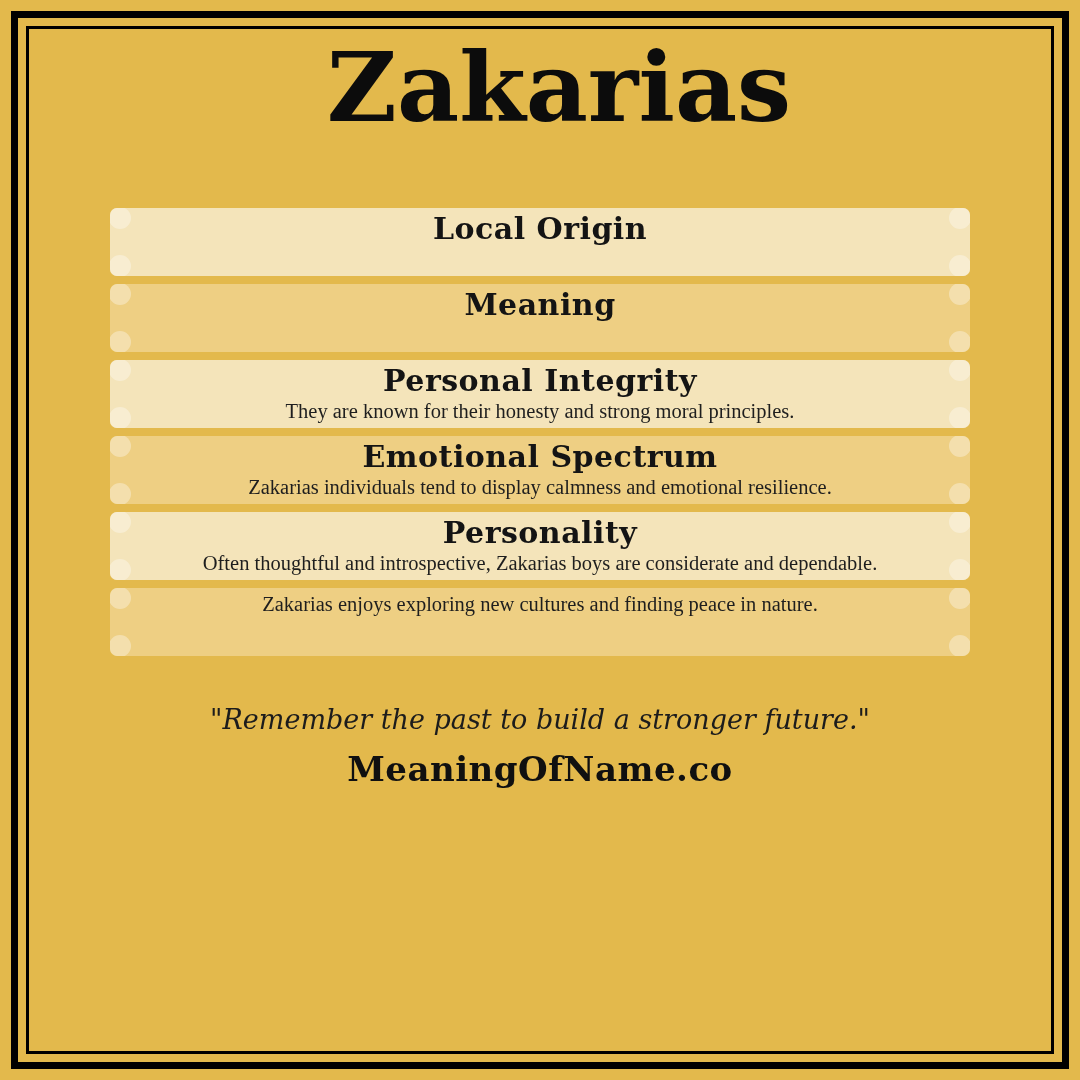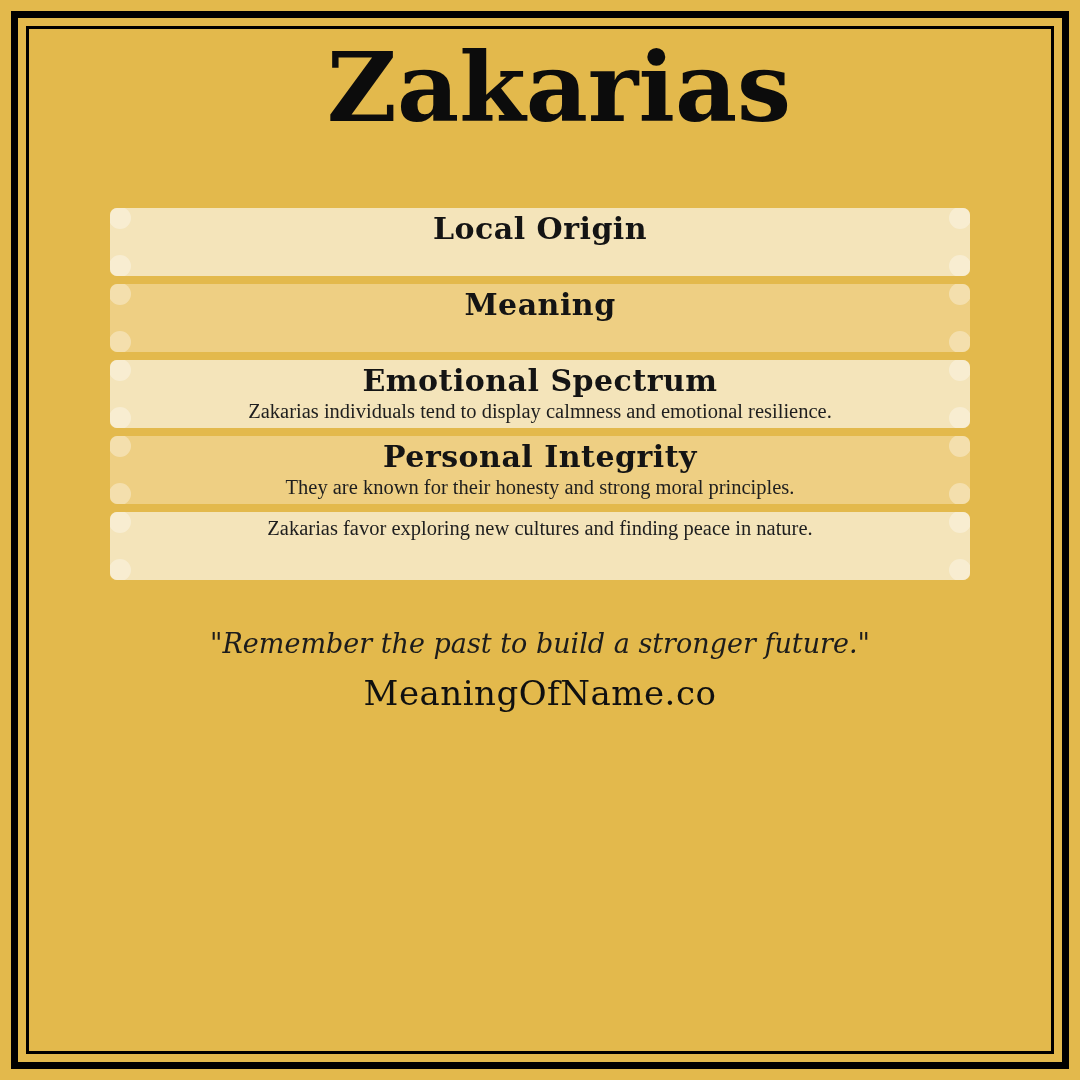--- a/index.html
+++ b/index.html
@@ -91,21 +91,21 @@
     font-family:"DejaVu Serif",serif;
     font-style:italic;
     font-size:27px;
     line-height:1.3;
     color:#1c1c1c;
   }
   .brand{
     margin:12px 0 0 0;
     text-align:center;
     font-family:"DejaVu Serif",serif;
-    font-weight:normal;
+    font-weight:bold;
     font-size:34px;
     line-height:1.2;
     color:#101010;
     letter-spacing:0.5px;
   }
 </style>
 </head>
 <body>
 
 <div class="border-outer"></div>
@@ -130,45 +130,55 @@
       <h2 class="card-heading">Meaning</h2>
     </div>
     <div class="dot tl"></div>
     <div class="dot tr"></div>
     <div class="dot bl"></div>
     <div class="dot br"></div>
   </div>
 
   <div class="card">
     <div class="card-inner">
+      <h2 class="card-heading">Personal Integrity</h2>
+      <p class="card-body">They are known for their honesty and strong moral principles.</p>
+    </div>
+    <div class="dot tl"></div>
+    <div class="dot tr"></div>
+    <div class="dot bl"></div>
+    <div class="dot br"></div>
+  </div>
+
+  <div class="card">
+    <div class="card-inner">
       <h2 class="card-heading">Emotional Spectrum</h2>
       <p class="card-body">Zakarias individuals tend to display calmness and emotional resilience.</p>
     </div>
     <div class="dot tl"></div>
     <div class="dot tr"></div>
     <div class="dot bl"></div>
     <div class="dot br"></div>
   </div>
 
   <div class="card">
     <div class="card-inner">
-      <h2 class="card-heading">Personal Integrity</h2>
-      <p class="card-body">They are known for their honesty and strong moral principles.</p>
+      <h2 class="card-heading">Personality</h2>
+      <p class="card-body">Often thoughtful and introspective, Zakarias boys are considerate and dependable.</p>
     </div>
     <div class="dot tl"></div>
     <div class="dot tr"></div>
     <div class="dot bl"></div>
     <div class="dot br"></div>
   </div>
 
 
-
   <div class="card">
     <div class="card-inner">
-      <p class="card-body">Zakarias favor exploring new cultures and finding peace in nature.</p>
+      <p class="card-body">Zakarias enjoys exploring new cultures and finding peace in nature.</p>
     </div>
     <div class="dot tl"></div>
     <div class="dot tr"></div>
     <div class="dot bl"></div>
     <div class="dot br"></div>
   </div>
 
 </div>
 
 <p class="quote">"Remember the past to build a stronger future."</p>

